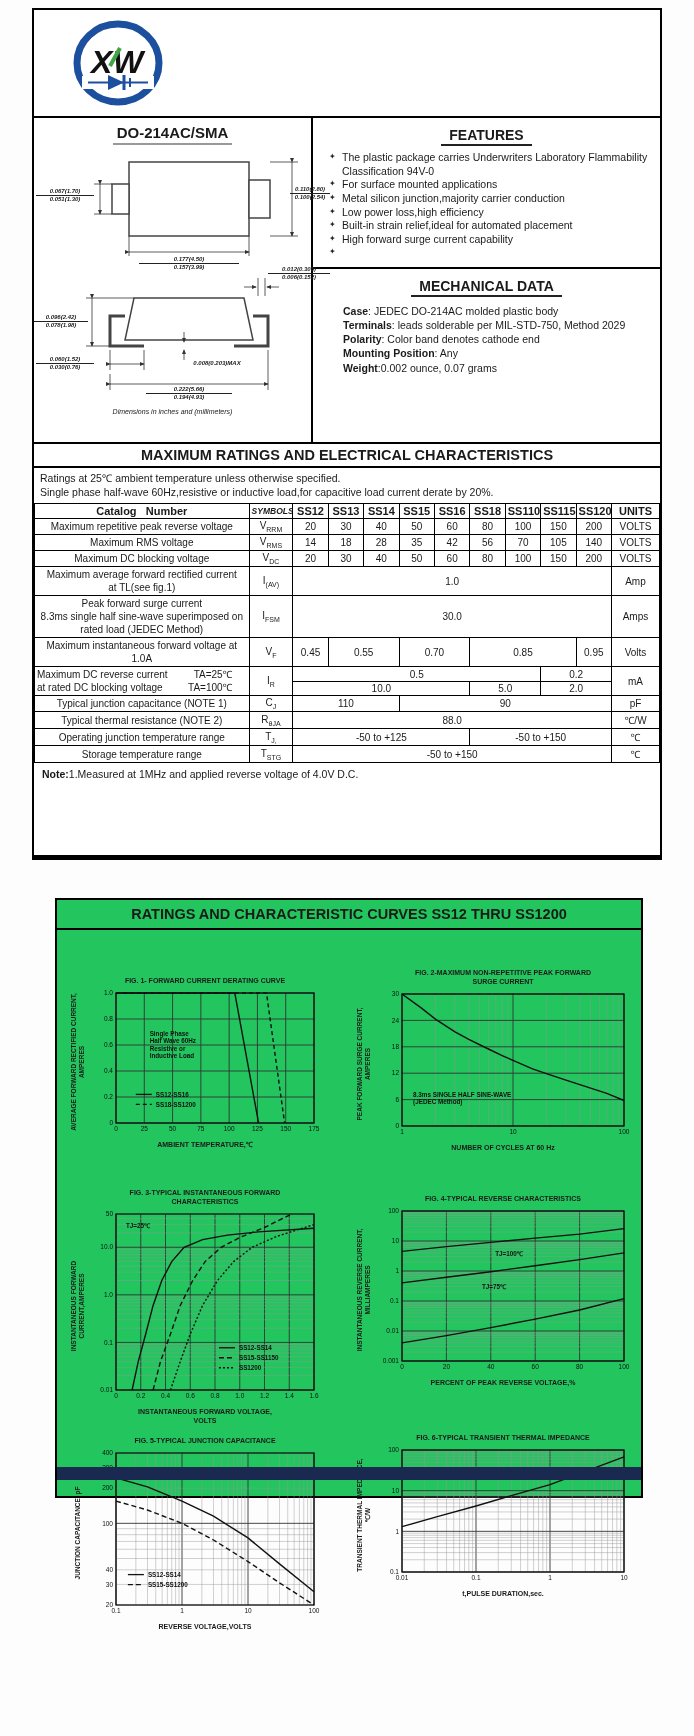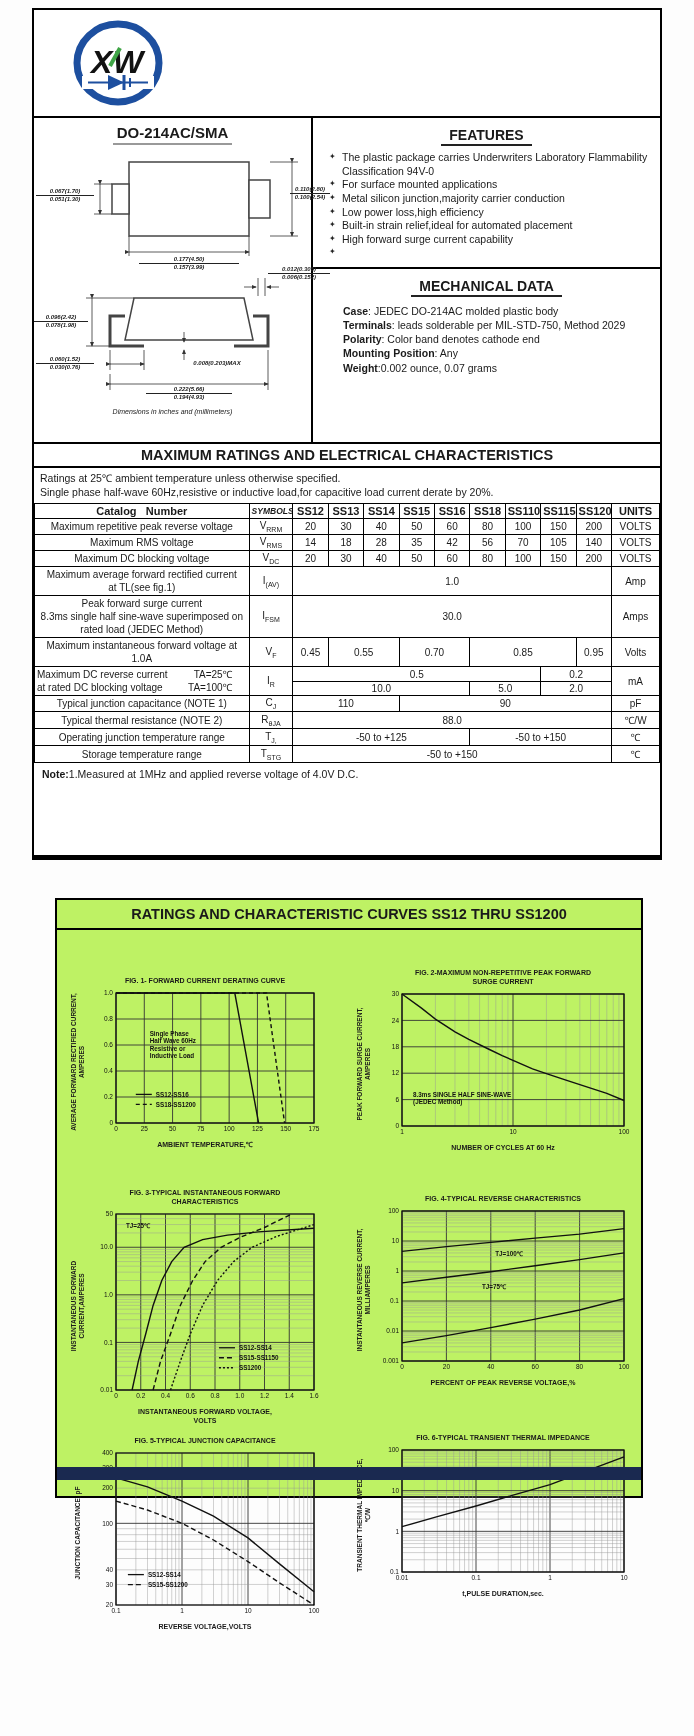--- a/index.html
+++ b/index.html
@@ -39,21 +39,21 @@
   th.cath{font-size:11px;text-align:left;padding-left:14px;white-space:pre}
   th.symh{font-style:italic;font-weight:normal;font-size:8.5px}
   th.part{font-size:11px}
   td.lbl{text-align:left;padding-left:5px;white-space:pre-line;line-height:1.3}
   td.sym sub{font-size:7px}
   .lblrow{display:flex;justify-content:space-between;padding-right:14px}
   .notes{font-size:10.5px;line-height:1.45;padding:4px 8px}
   .notes .n2{padding-left:26px}
 
   
-  .page2{position:absolute;left:55px;top:898px;width:588px;height:600px;background:#bef264;
+  .page2{position:absolute;left:55px;top:898px;width:588px;height:600px;background:#22c55e;
          border:2px solid #000;box-sizing:border-box}
   .p2-title{border-bottom:2px solid #000;text-align:center;font-weight:bold;font-size:14.5px;padding:6px 0}
   .figs{position:relative;height:calc(100% - 46px)}
   .fig{position:absolute}
   #fig0{left:10px;top:46px} #fig1{left:296px;top:38px}
   #fig2{left:10px;top:258px} #fig3{left:296px;top:264px}
   #fig4{left:10px;top:506px} #fig5{left:296px;top:503px}
   .fig-title{font-size:7px;font-weight:bold;text-align:center;white-space:pre-line;line-height:1.3;margin:0 0 2px 22px}
   .fig-row{display:flex}
   .ylab{width:22px;position:relative}

